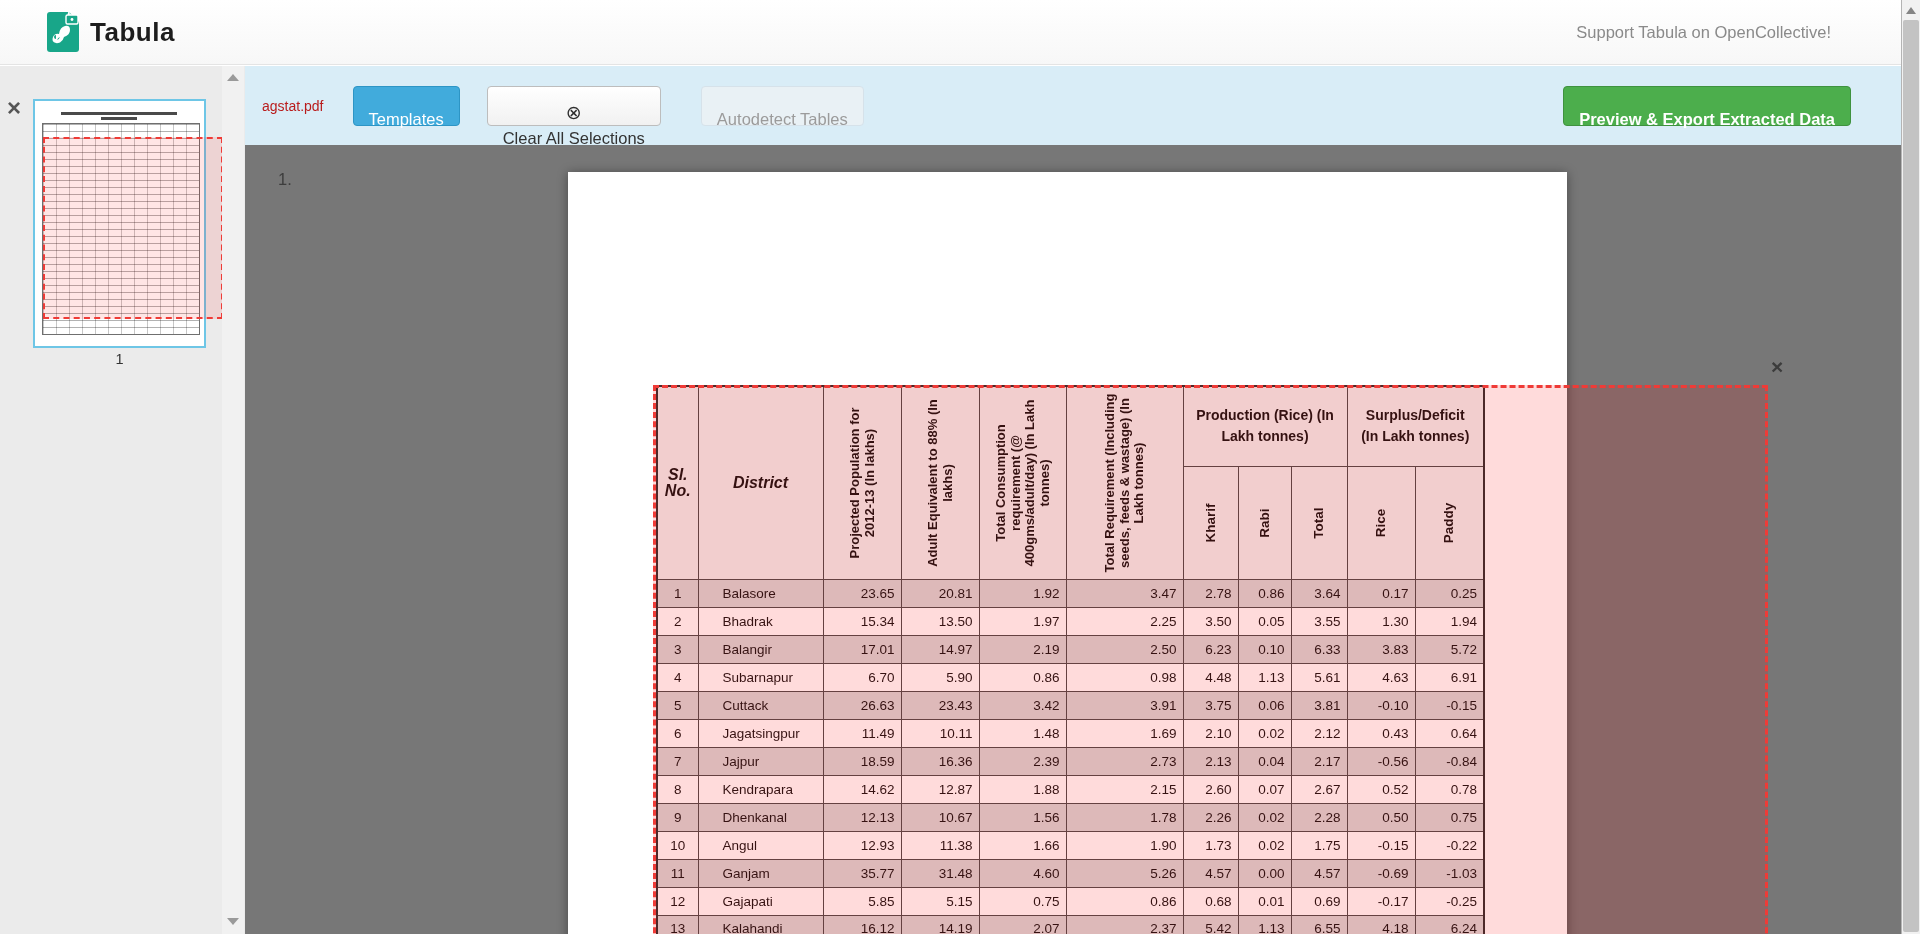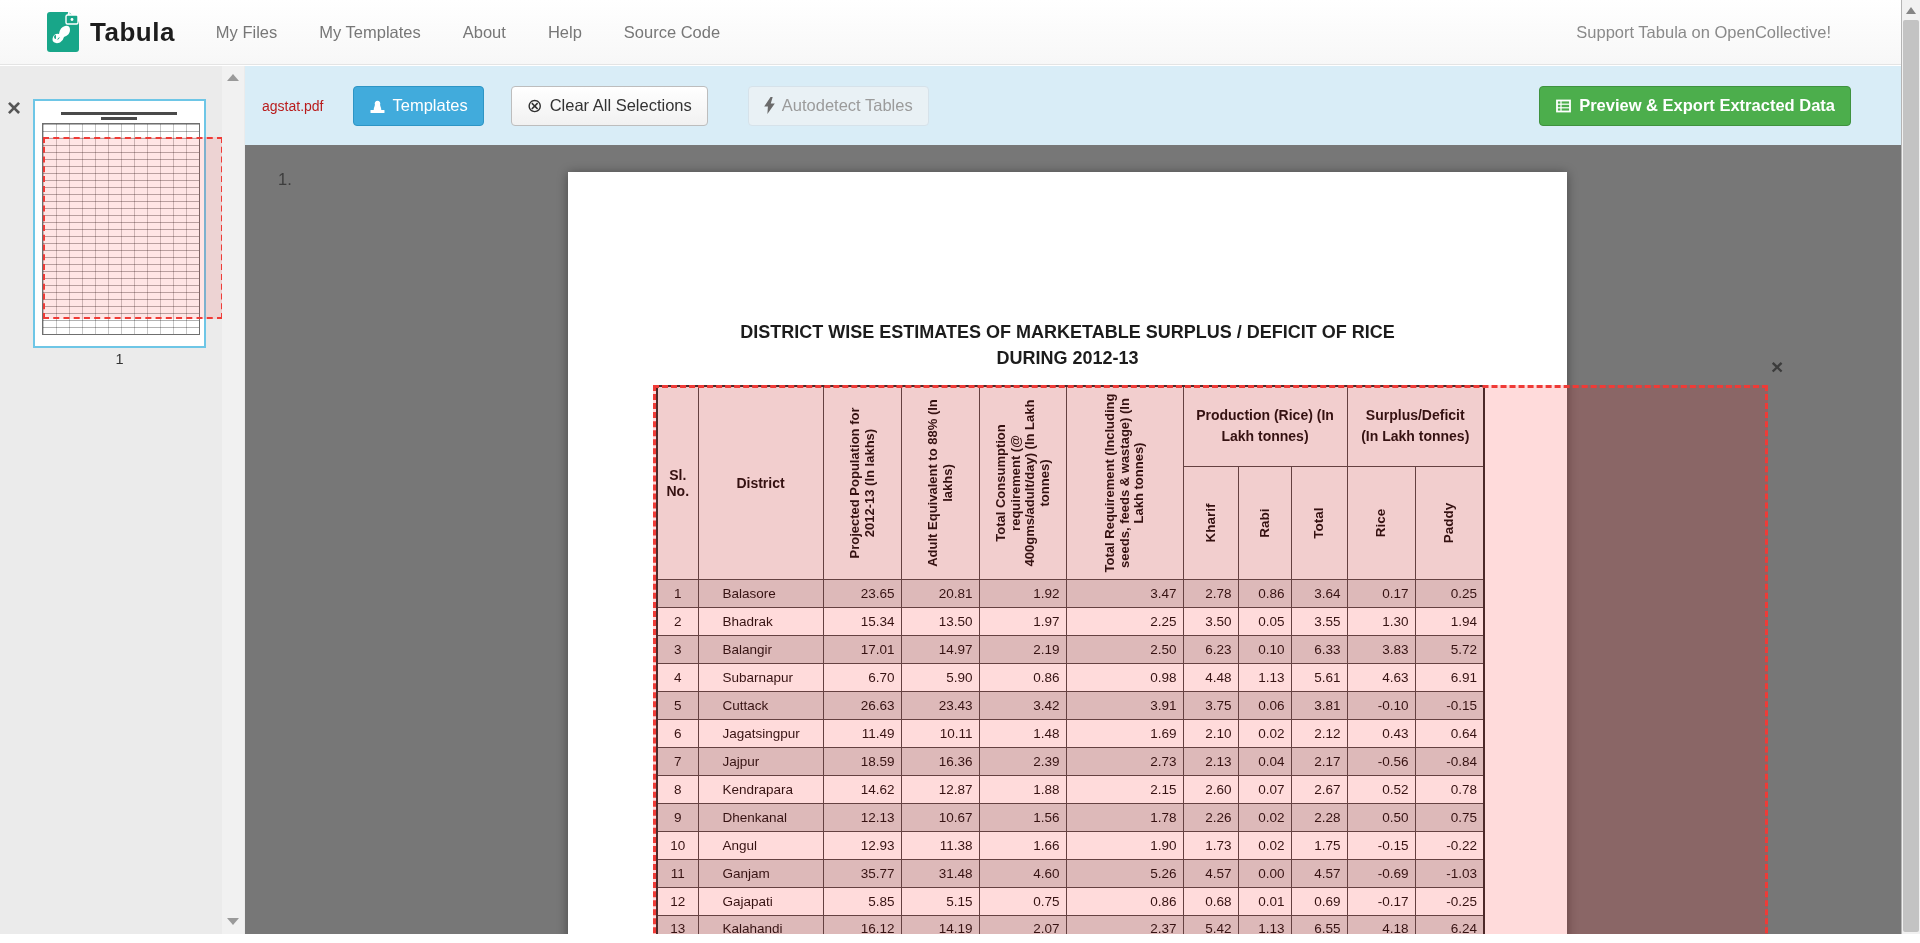--- a/index.html
+++ b/index.html
@@ -16,21 +16,21 @@
   .brand-name { font-size: 26px; font-weight: bold; color: #1d1d1d; margin-left: 9px; letter-spacing: 0.5px; }
   .nav-items { display: flex; align-items: center; margin-left: 20px; }
   .nav-item { color: #777; font-size: 16.5px; padding: 0 21px; cursor: pointer; text-decoration: none; }
   .support { margin-left: auto; margin-right: 70px; color: #8a8a8a; font-size: 16.5px; cursor: pointer; }
 
   
   .toolbar { position: absolute; left: 245px; top: 66px; right: 19px; height: 79px;
              background: var(--toolbar-bg, #d9edf7); display: flex; align-items: center; }
   .filename { margin-left: 17px; font-size: 14px; color: #b91c1c; }
   .btn { display: inline-flex; align-items: center; gap: 7px; height: 40px; padding: 16px 15px;
-         border-radius: 4px; font-size: 16.5px; cursor: pointer; border: 1px solid transparent; }
+         border-radius: 4px; font-size: 16.5px; cursor: pointer; border: 1px solid transparent; flex-direction: column; }
   .btn-templates { margin-left: 29px; background: var(--accent-blue, #41abdc);
                    border-color: #2d95c5; color: #fff; }
   .btn-clear { margin-left: 27px; background: linear-gradient(#ffffff, #f1f1f1);
                border-color: #bdbdbd; color: #333; }
   .btn-auto { margin-left: 40px; background: #e9f1f5; border-color: #d6e2ea; color: #9b9b9b; cursor: default; }
   .btn-export { margin-left: auto; margin-right: 50px; background: var(--accent-green, #4cae4c);
                 border-color: #3f923f; color: #fff; font-weight: bold; }
   .circle-x { font-size: 19px; line-height: 1; color: #2f2f2f; }
 
   
@@ -63,21 +63,21 @@
   .page-label { position: absolute; left: 33px; top: 25px; font-size: 16.5px; color: #3d3d3d; }
   .pdf-page { position: absolute; left: 323px; top: 27px; width: 999px; height: 1250px;
               background: #fff; box-shadow: 0 1px 10px rgba(0,0,0,0.4); }
   .doc-title { position: absolute; top: 147px; left: 0; width: 100%; text-align: center;
                font-weight: bold; font-size: 18px; line-height: 26px; color: #1c1c1c; }
 
   .doc-table { position: absolute; left: 88px; top: 213px; width: 827px;
                border-collapse: collapse; table-layout: fixed; border: 2px solid #303030; }
   .doc-table th, .doc-table td { border: 1px solid #4c4c4c; overflow: hidden; }
   .doc-table th { background: #f0f0f0; color: #141414; }
-  .hdr-plain { font-weight: bold; font-size: 14px; text-align: center; vertical-align: middle; line-height: 16px; }
+  .hdr-plain { font-weight: bold; font-size: 16px; text-align: center; vertical-align: middle; line-height: 16px; font-style: italic; }
   .hdr-group { font-weight: bold; font-size: 14px; text-align: center; vertical-align: middle;
                line-height: 21px; padding: 0 8px; }
   .rot { position: relative; }
   .rot-inner { position: absolute; left: 50%; top: 50%;
                transform: translate(-50%, -50%) rotate(-90deg);
                width: 186px; text-align: center; font-weight: bold; font-size: 13px; line-height: 14.5px; }
   .rot-sub .rot-inner { width: 104px; font-size: 13.5px; }
   .doc-table tbody td { height: 28px; font-size: 13.5px; color: #161616; }
   .doc-table tbody tr.odd td { background: #d8d8d8; }
   .doc-table tbody tr.even td { background: #ffffff; }
@@ -113,27 +113,20 @@
         <path d="M24 2 l10 10 h-10 z" fill="#aee2d6"></path>
         <path d="M11 33 q-5 -1 -3 -6 q2 -4 6 -3 q1 -7 6 -8 q5 -1 5 4 q0 5 -6 7 q-1 4 -4 5.5 q-3 1 -4 0.5 z M12 30 q2 -0.5 3 -3 q-2 0.5 -3 3 z M11 25 q-2 0 -2 2 q0 2 2 2 q0 -2 0 -4 z M19 20 q2 0 1.5 2.5 q-0.5 2 -2.5 3 q0 -3 1 -5.5 z" fill="#ffffff"></path>
         <g>
           <rect x="21" y="5" width="12" height="9" rx="1.5" fill="#18a689" stroke="#ffffff" stroke-width="1.4"></rect>
           <path d="M23.5 5 v-1 a3.5 3.5 0 0 1 7 0 v1" fill="none" stroke="#ffffff" stroke-width="1.6"></path>
           <circle cx="27" cy="9.5" r="1.4" fill="#ffffff"></circle>
         </g>
       </svg>
       <span class="brand-name">Tabula</span>
     </div>
-    <div class="nav-items">
-      <a class="nav-item">My Files</a>
-      <a class="nav-item">My Templates</a>
-      <a class="nav-item">About</a>
-      <a class="nav-item">Help</a>
-      <a class="nav-item">Source Code</a>
-    </div>
     <a class="support">Support Tabula on OpenCollective!</a>
   </div>
 
   <div class="toolbar">
     <span class="filename">agstat.pdf</span>
 
     <button class="btn btn-templates">
       <svg width="17" height="16" viewBox="0 0 16 16">
         <rect x="1" y="12" width="14" height="3" rx="0.6" fill="#fff"></rect>
         <path d="M4.2 12 c0 -3 1.2 -3.5 1.2 -5.5 a2.8 2.8 0 1 1 5.2 0 c0 2 1.2 2.5 1.2 5.5 z" fill="#fff"></path>
@@ -179,24 +172,20 @@
     <div class="sb-scrollbar">
       <div class="tri-up"></div>
       <div class="tri-down"></div>
     </div>
   </div>
 
   <div class="canvas">
     <span class="page-label">1.</span>
 
     <div class="pdf-page">
-      <div class="doc-title">
-        <div>DISTRICT WISE ESTIMATES OF MARKETABLE SURPLUS / DEFICIT OF RICE</div>
-        <div>DURING 2012-13</div>
-      </div>
 
       <table class="doc-table">
         <colgroup>
           <col style="width:41px">
             <col style="width:125px">
             <col style="width:78px">
             <col style="width:78px">
           <col style="width:87px">
             <col style="width:117px">
             <col style="width:55px">

